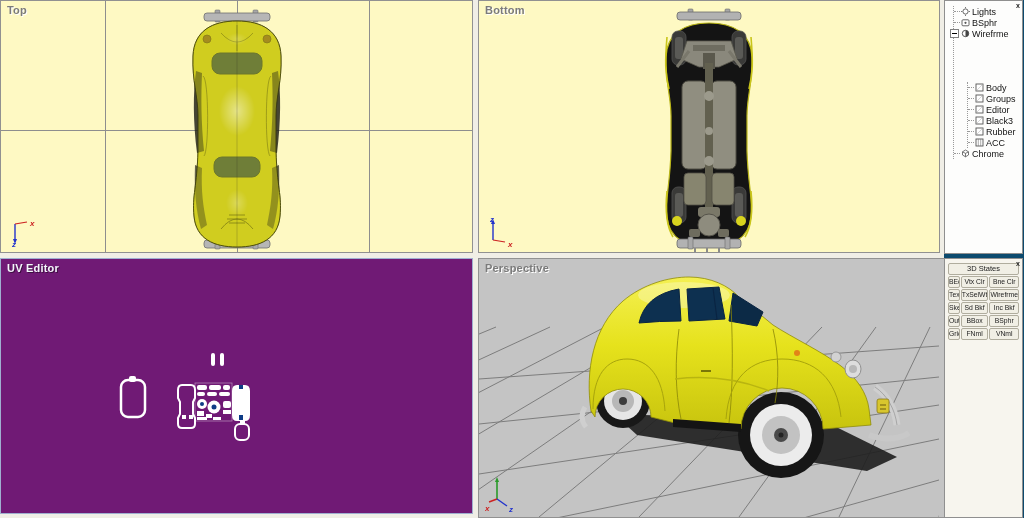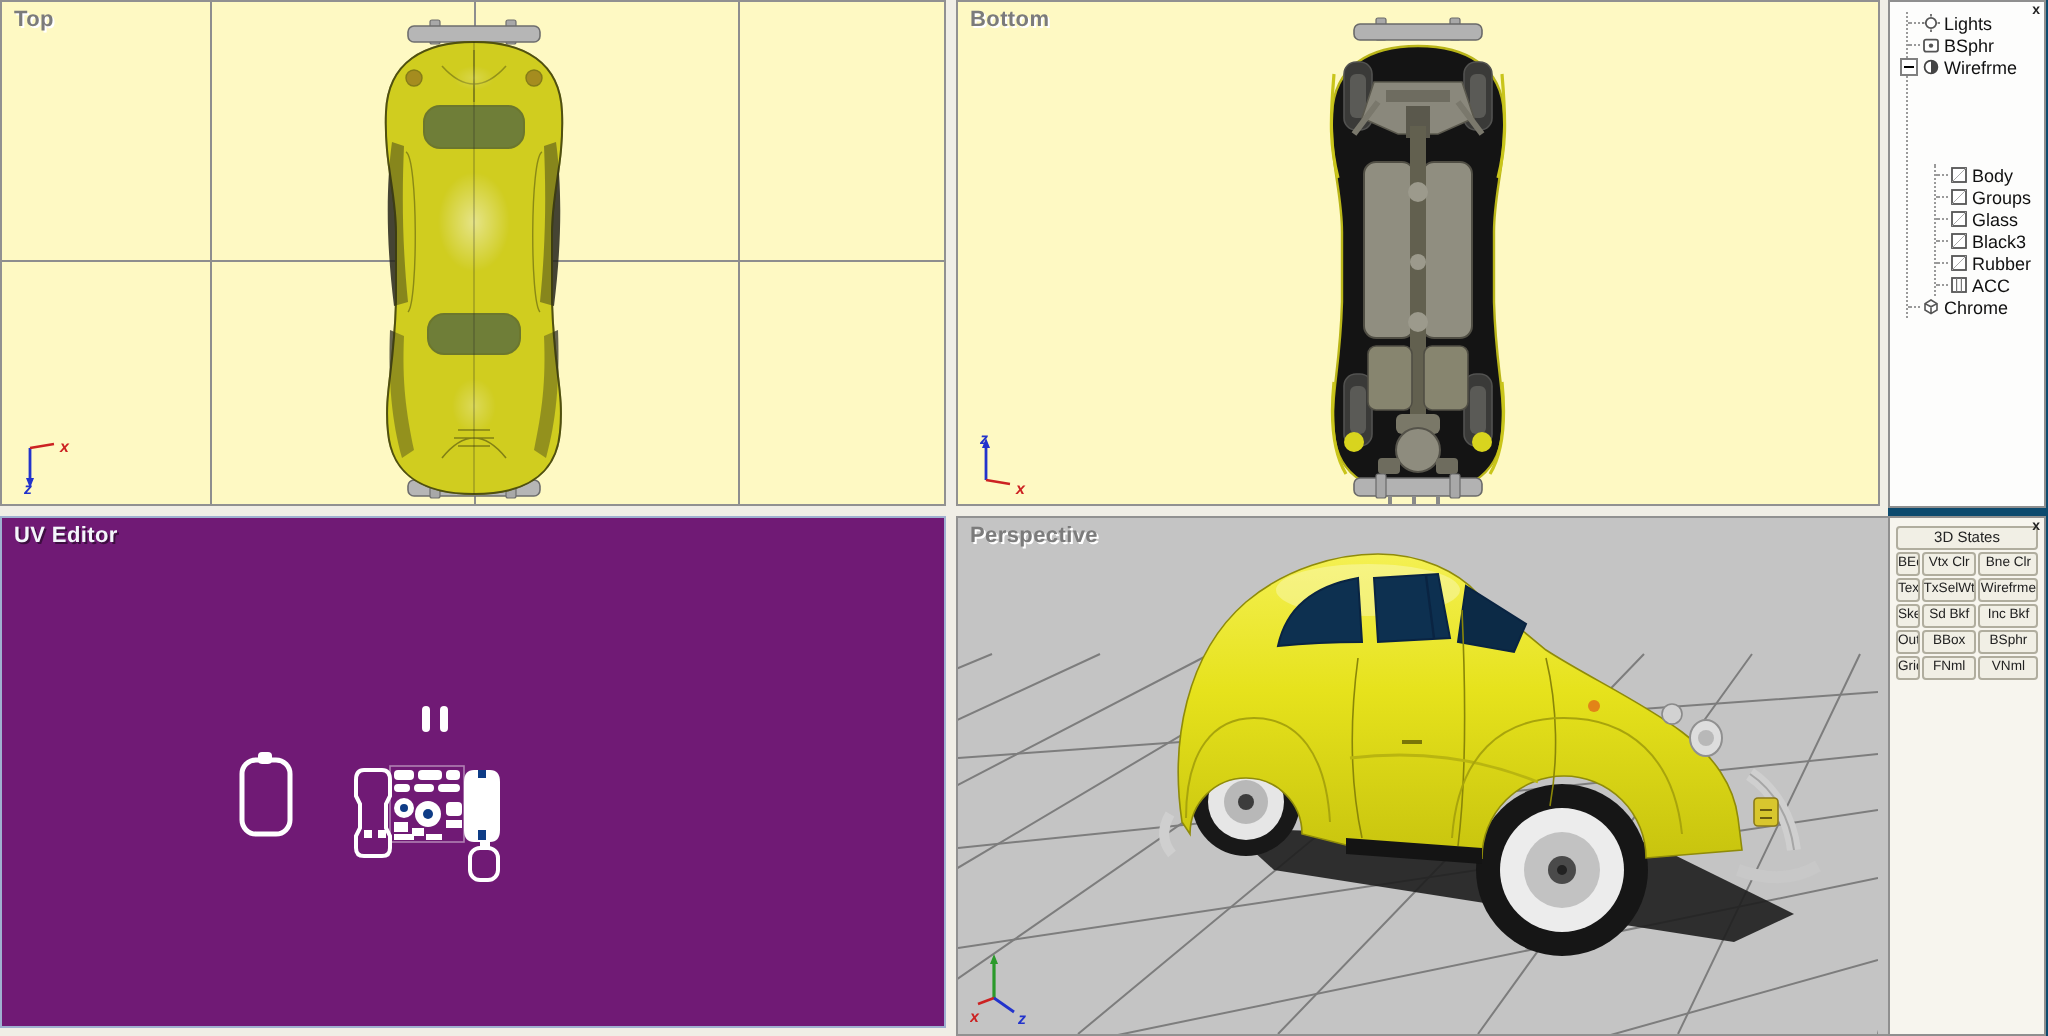--- a/index.html
+++ b/index.html
@@ -313,21 +313,21 @@
                   <path d="M1,8 L8,1" stroke="#aaa" stroke-width="0.5"></path>
                 </svg>
               <span class="tlab">Groups</span>
             </div>
             <div class="trow">
               <span class="stub"></span>
               <svg class="tico" viewBox="0 0 9 9">
                   <rect x="1" y="1" width="7" height="7" fill="#fff" stroke="#555" stroke-width="0.9"></rect>
                   <path d="M1,8 L8,1" stroke="#aaa" stroke-width="0.5"></path>
                 </svg>
-              <span class="tlab">Glass</span>
+              <span class="tlab">Editor</span>
             </div>
             <div class="trow">
               <span class="stub"></span>
               <svg class="tico" viewBox="0 0 9 9">
                   <rect x="1" y="1" width="7" height="7" fill="#fff" stroke="#555" stroke-width="0.9"></rect>
                   <path d="M1,8 L8,1" stroke="#aaa" stroke-width="0.5"></path>
                 </svg>
               <span class="tlab">Black3</span>
             </div>
             <div class="trow">

